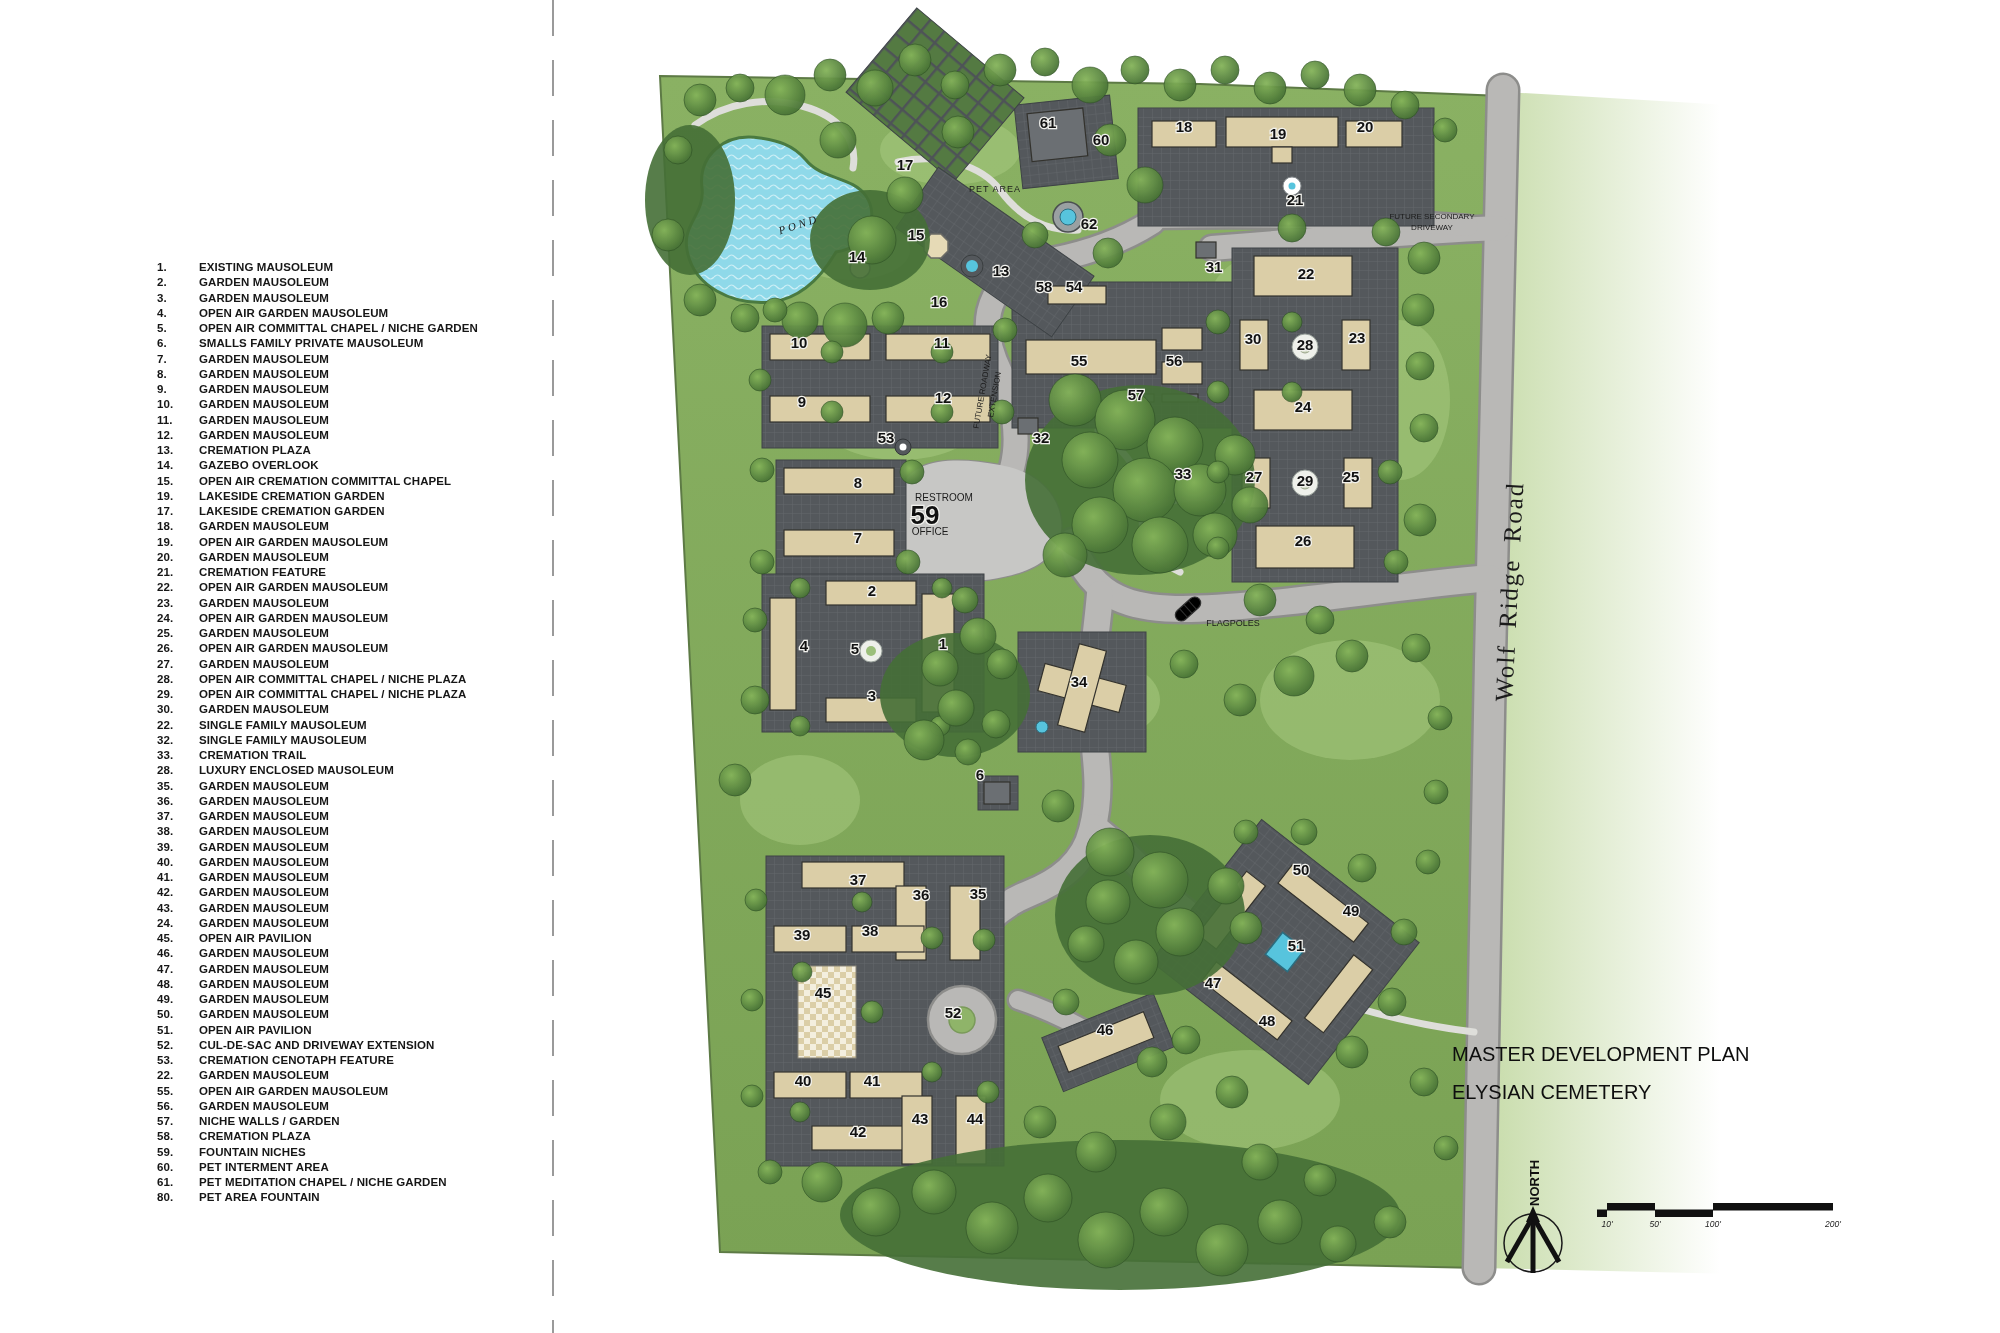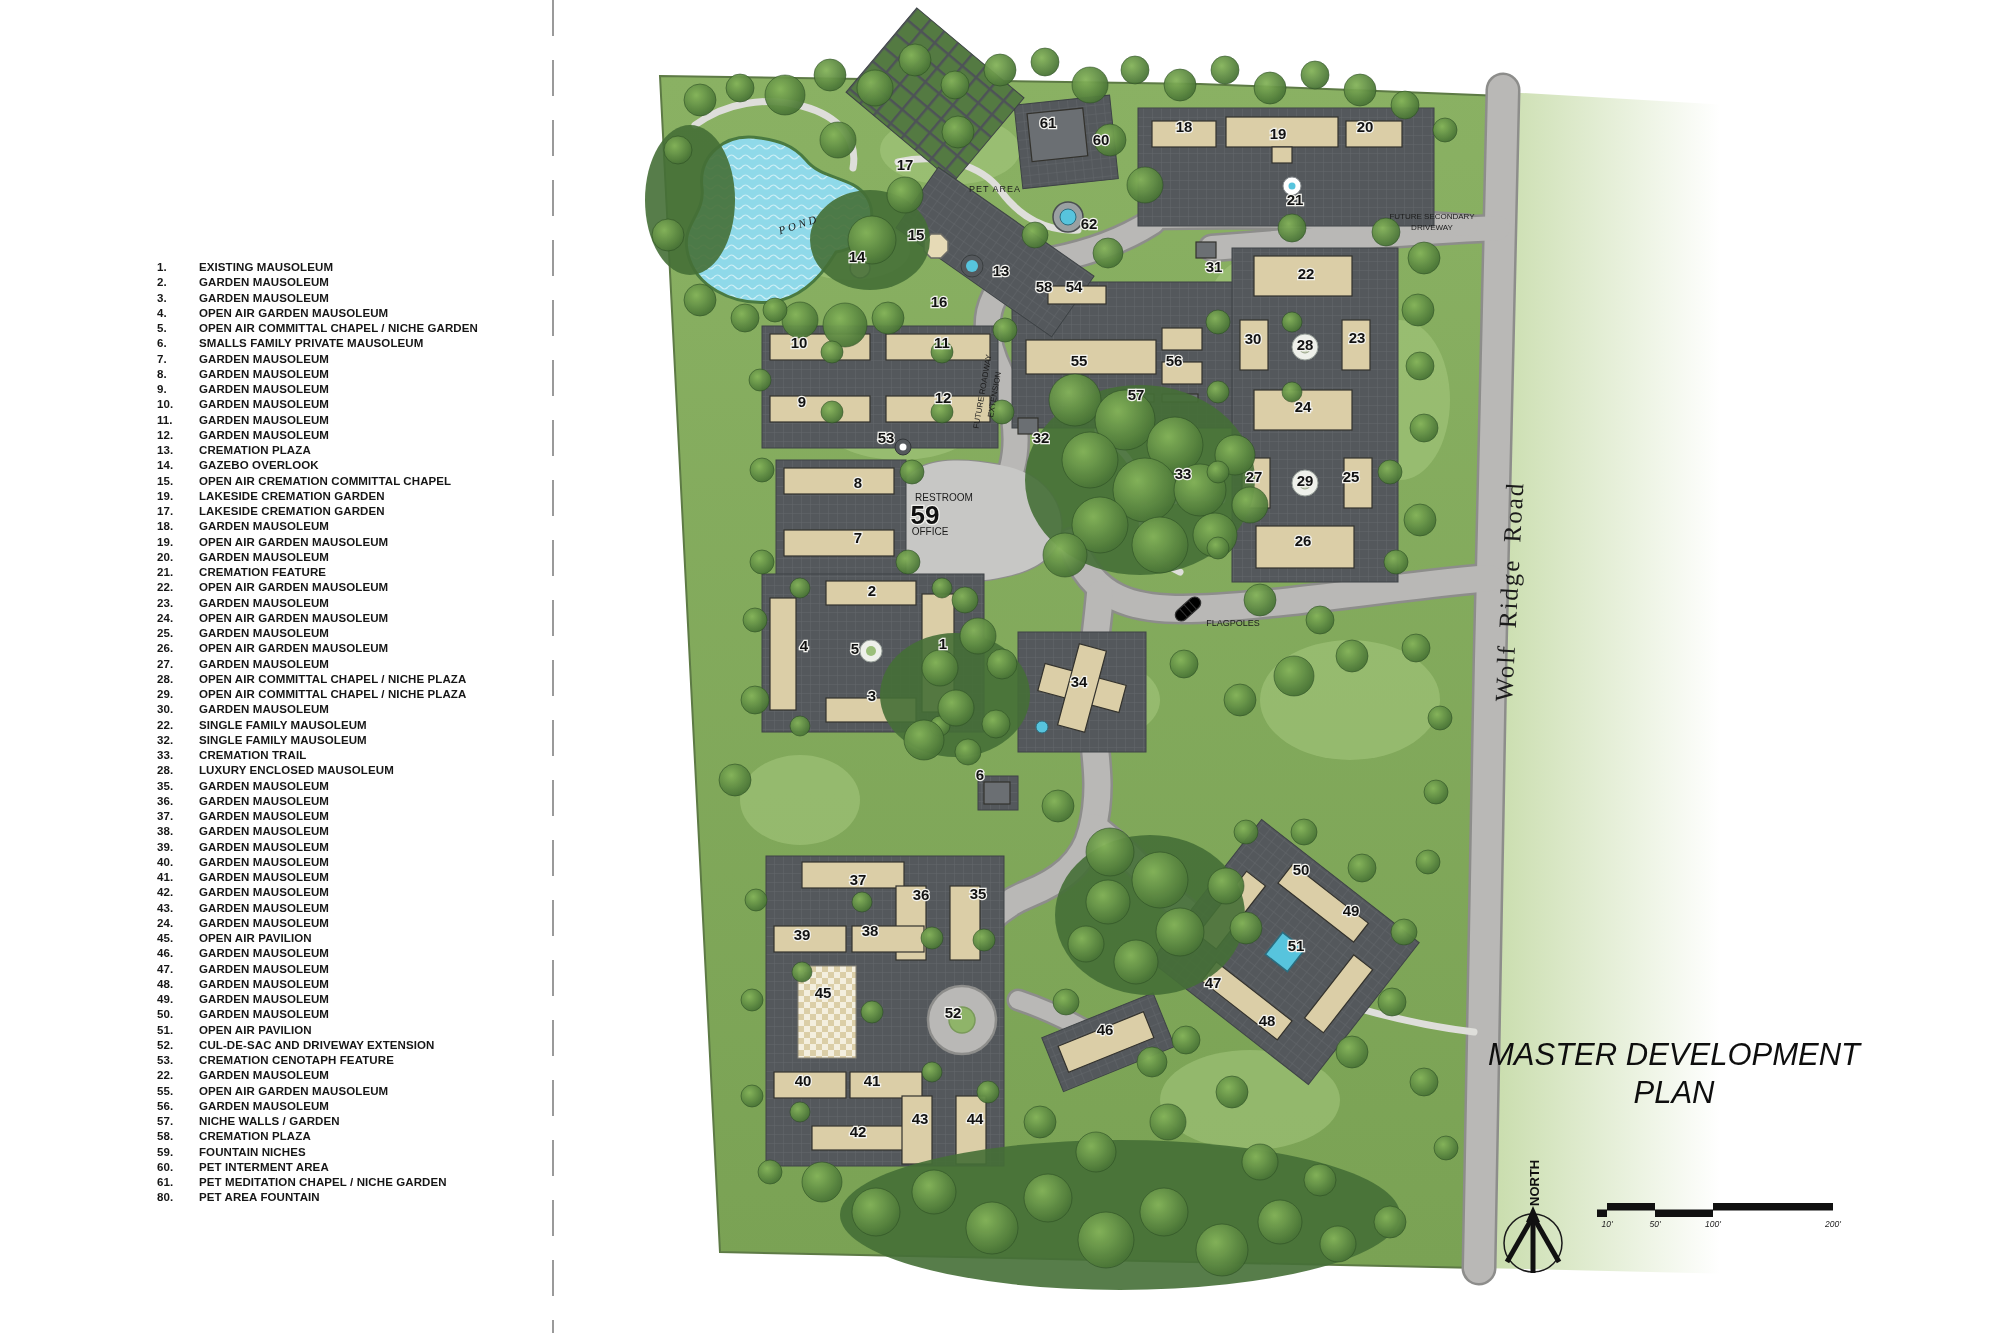--- a/index.html
+++ b/index.html
@@ -4,22 +4,22 @@
 <style>
   html,body{margin:0;padding:0;background:#ffffff;}
   body{width:2000px;height:1333px;position:relative;overflow:hidden;
        font-family:"Liberation Sans",sans-serif;}
   .sheet{position:absolute;inset:0;background:#ffffff;}
   #map-svg{position:absolute;left:0;top:0;}
   .legend{position:absolute;left:157px;top:260px;width:400px;color:#161616;}
   .lg-row{display:flex;height:15.25px;font-size:11.5px;line-height:15.3px;font-weight:700;letter-spacing:.1px;}
   .lg-num{width:42px;flex:0 0 42px;}
   .lg-label{flex:1;white-space:nowrap;}
-  .title-block{position:absolute;left:1452px;top:1036px;width:444px;text-align:center;
-       font-size:31px;line-height:37.5px;color:#0e0e0e;font-weight:400;font-style:italic;}
+  .title-block{position:absolute;left:1452px;top:1036px;width:444px;text-align:left;
+       font-size:20px;line-height:37.5px;color:#0e0e0e;font-weight:400;}
 </style>
 </head>
 <body>
 
 <div class="sheet">
   <svg id="map-svg" width="2000" height="1333" viewBox="0 0 2000 1333">
       <defs>
         <linearGradient id="siteG" x1="0" y1="0" x2="0" y2="1">
           <stop offset="0" stop-color="#8ab163"></stop>
           <stop offset="1" stop-color="#7aa254"></stop>
@@ -669,14 +669,15 @@
         <span class="lg-label">PET MEDITATION CHAPEL / NICHE GARDEN</span>
       </div>
       <div class="lg-row">
         <span class="lg-num">80.</span>
         <span class="lg-label">PET AREA FOUNTAIN</span>
       </div>
     </div>
 
   <div class="title-block">
     <div>MASTER DEVELOPMENT PLAN</div>
+    <div>ELYSIAN CEMETERY</div>
   </div>
 </div>
 
 </body></html>

